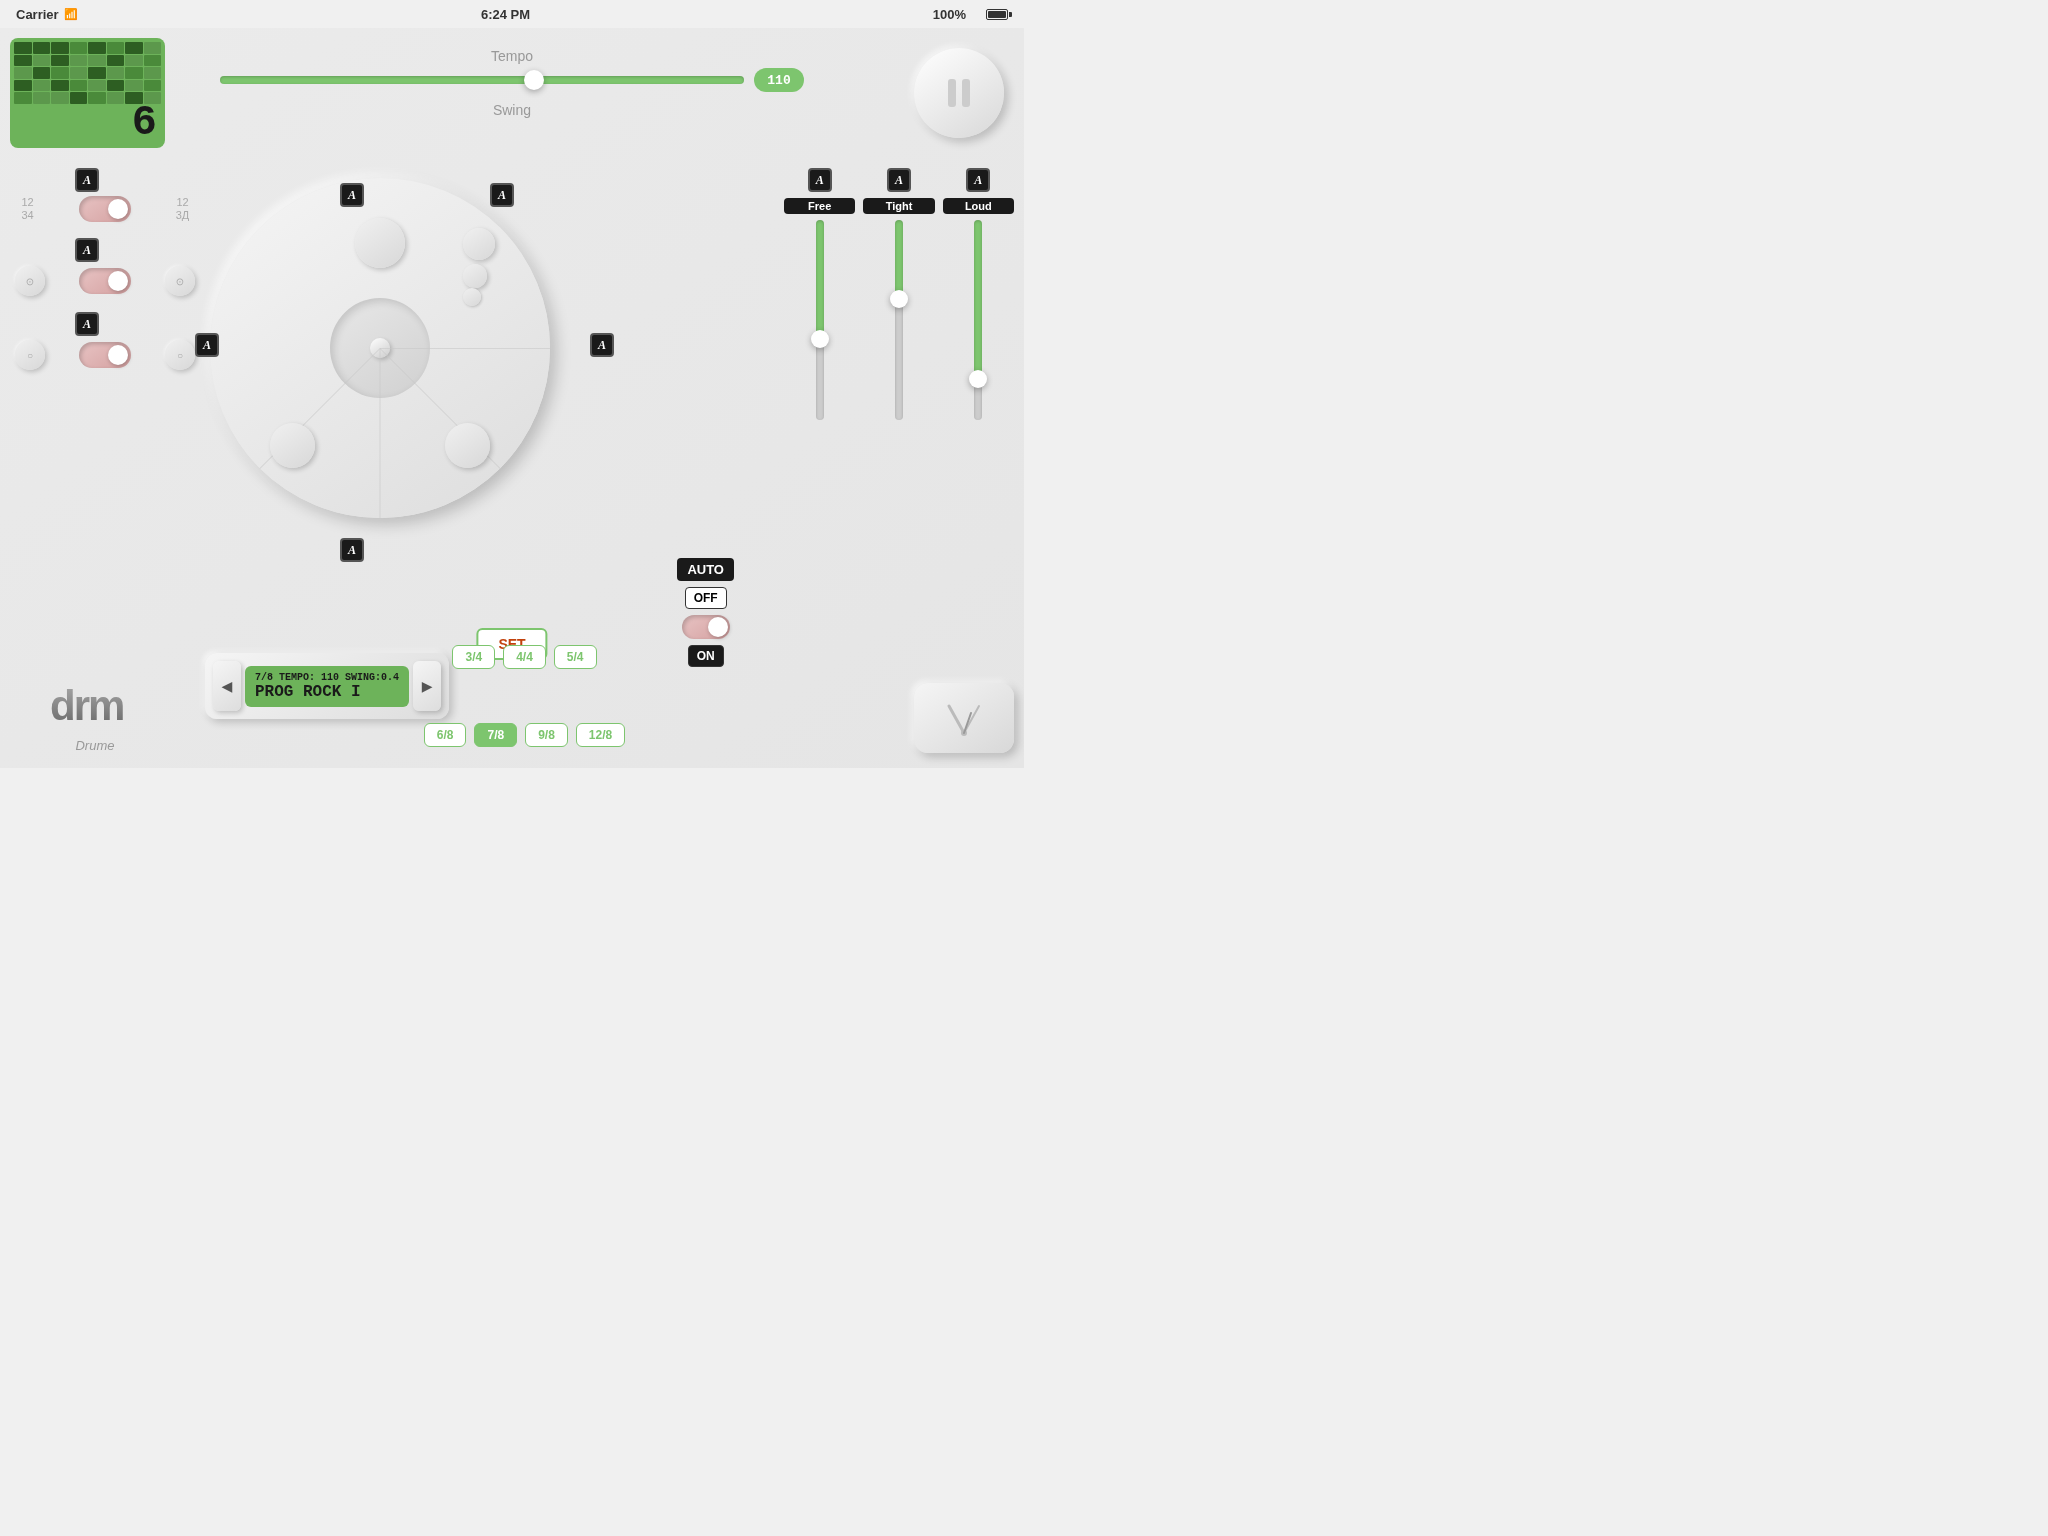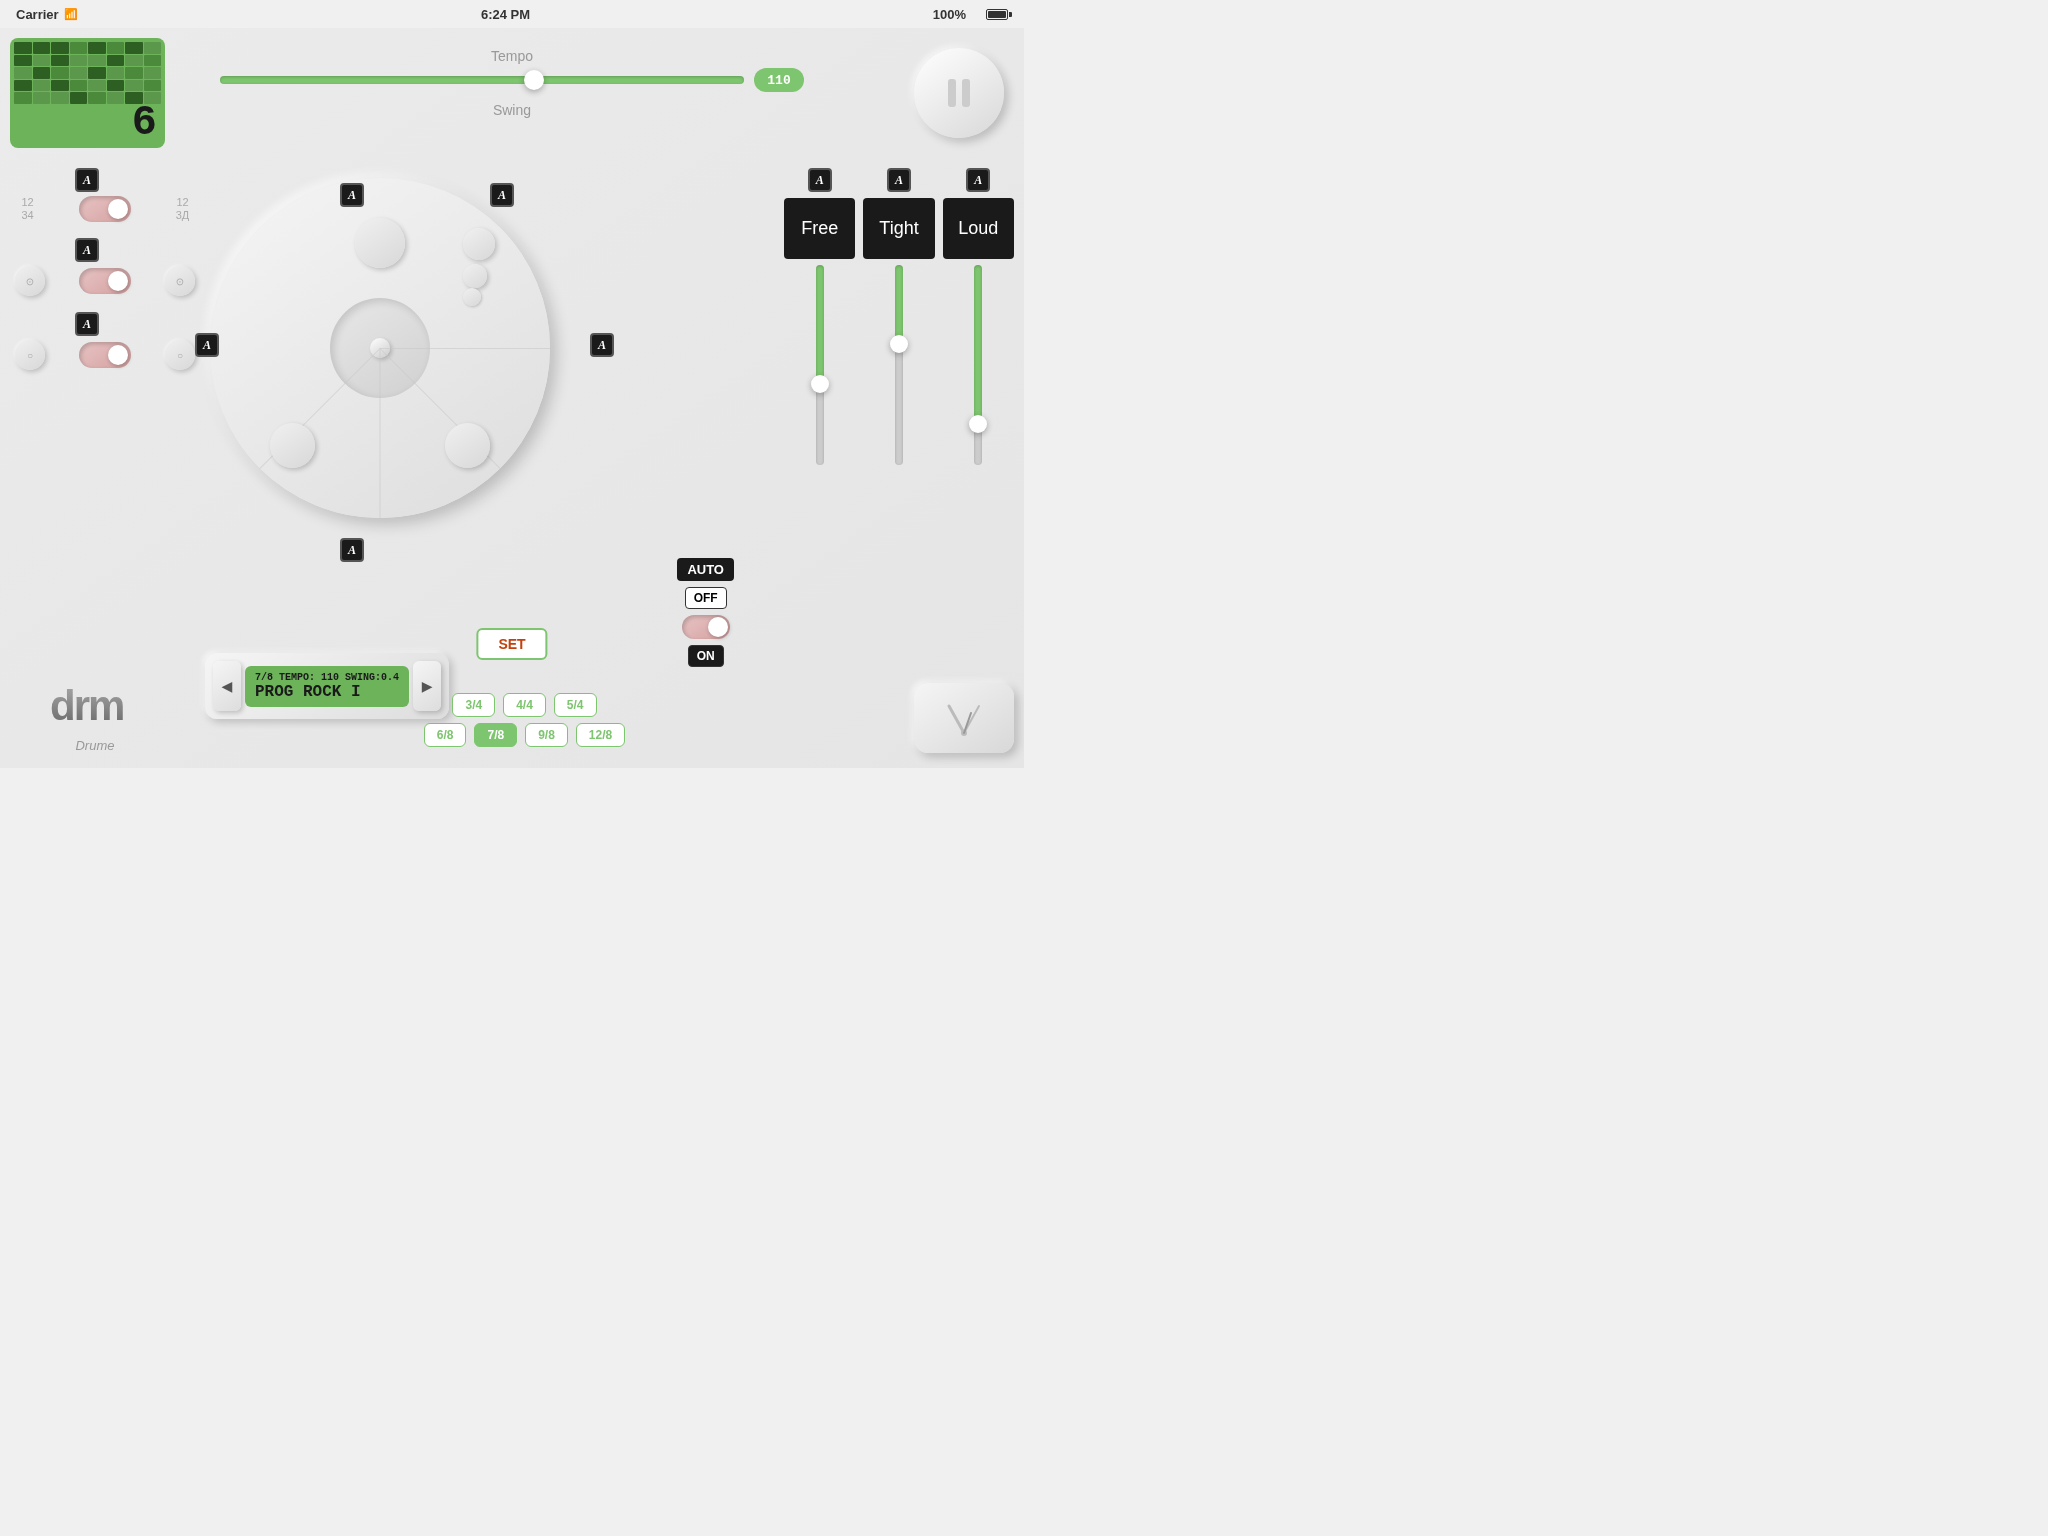--- a/index.html
+++ b/index.html
@@ -257,24 +257,24 @@
     .ftl-col {
       display: flex;
       flex-direction: column;
       align-items: center;
       gap: 6px;
       flex: 1;
     }
     .ftl-label {
       background: #1a1a1a;
       color: white;
-      padding: 20px 8px;
+      padding: 2px 8px;
       border-radius: 4px;
-      font-size: 18px;
-      font-weight: normal;
+      font-size: 11px;
+      font-weight: bold;
       text-align: center;
       width: 100%;
     }
     .ftl-slider-track {
       width: 8px;
       height: 200px;
       background: linear-gradient(to bottom, #7dc56e, #7dc56e);
       border-radius: 4px;
       position: relative;
       box-shadow: inset 0 1px 3px rgba(0,0,0,0.2);
@@ -412,20 +412,21 @@
     }
     .time-btn {
       padding: 4px 12px;
       border: 1.5px solid #7dc56e;
       background: white;
       color: #7dc56e;
       border-radius: 6px;
       font-size: 12px;
       font-weight: bold;
       cursor: pointer;
+      margin-top: 48px;
     }
     .time-btn.active {
       background: #7dc56e;
       color: white;
     }
 
     
     .logo-section {
       position: absolute;
       bottom: 15px; left: 15px;

